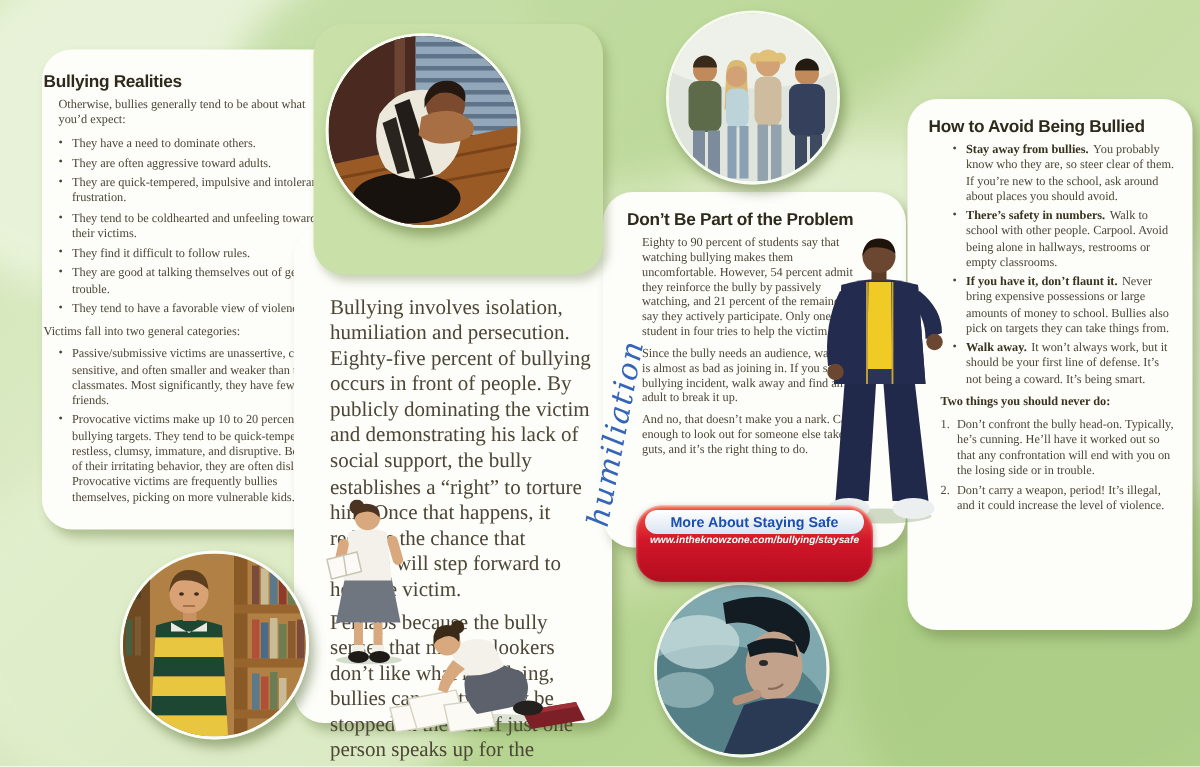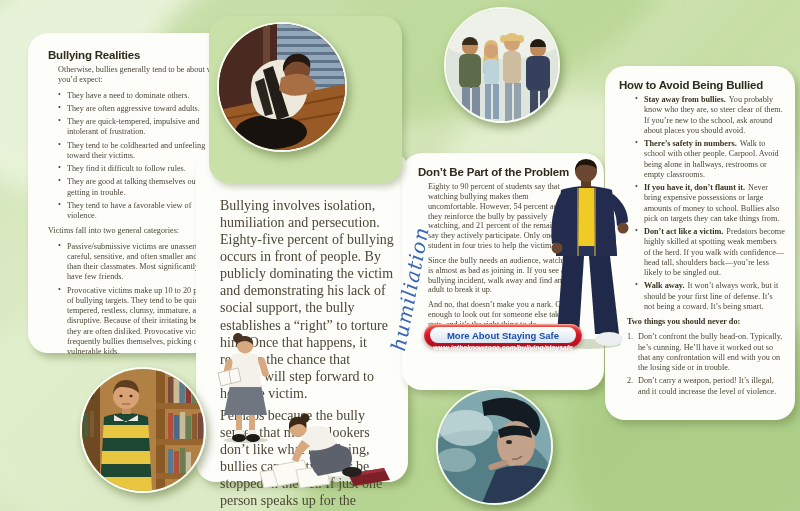--- a/index.html
+++ b/index.html
@@ -28,21 +28,21 @@
   .lead{font-weight:bold;color:#38321f;margin-right:3px;}
   .circle{position:absolute;border-radius:50%;overflow:hidden;z-index:3;
           border:2px solid rgba(255,255,255,.85);
           box-shadow:3px 5px 8px rgba(86,108,52,.5);}
   .circle svg{display:block;width:100%;height:100%;}
   .figure{position:absolute;z-index:4;pointer-events:none;}
   #scriptword{position:absolute;left:336px;top:276px;width:150px;height:26px;z-index:3;
       transform:rotate(-79deg);transform-origin:center;text-align:center;
       font-family:"DejaVu Serif",serif;font-style:italic;font-size:20px;
       color:#3565b8;letter-spacing:1px;}
-  #safe-button{position:absolute;left:424px;top:324px;width:158px;height:23px;z-index:5;
+  #safe-button{position:absolute;left:424px;top:337px;width:158px;height:51px;z-index:5;
       border-radius:17px;background:linear-gradient(#ef5a45 0%,#d3172a 45%,#b30d1e 100%);
       box-shadow:0 2px 4px rgba(90,50,30,.45), inset 0 1px 2px rgba(255,255,255,.6);
       cursor:pointer;}
   #safe-button .pill{margin:3px 6px 1px 6px;height:16px;border-radius:9px;
       background:linear-gradient(#ffffff, #d9e4f0);display:flex;align-items:center;justify-content:center;
       font-family:"Liberation Sans",sans-serif;font-weight:bold;font-size:9.5px;color:#1b4fae;}
   #safe-button .url{text-align:center;font-family:"Liberation Sans",sans-serif;
       font-style:italic;font-weight:bold;font-size:6.8px;color:#ffffff;margin-top:1px;}
   .p3b{margin-left:76px;}
   .p3a{text-align:center;margin-left:4px;}
@@ -54,21 +54,21 @@
 
   <div class="swirl" style="left:-60px;top:-70px;width:420px;height:260px;background:#ecf5de;opacity:.85;transform:rotate(-18deg);"></div>
   <div class="swirl" style="left:150px;top:-90px;width:520px;height:210px;background:#aed186;opacity:.6;transform:rotate(-12deg);"></div>
   <div class="swirl" style="left:430px;top:100px;width:430px;height:250px;background:#e9f3d8;opacity:.75;transform:rotate(14deg);"></div>
   <div class="swirl" style="left:260px;top:370px;width:620px;height:210px;background:#a9cd80;opacity:.55;transform:rotate(-7deg);"></div>
   <div class="swirl" style="left:-40px;top:300px;width:360px;height:260px;background:#e3f0d0;opacity:.7;transform:rotate(10deg);"></div>
   <div class="swirl" style="left:560px;top:330px;width:420px;height:300px;background:#9cc472;opacity:.45;transform:rotate(22deg);"></div>
 
   <div class="greenpad" style="left:209px;top:16px;width:193px;height:167px;"></div>
 
-  <div class="panel lp" style="left:28px;top:33px;width:206px;height:320px;padding:16px 11px 0 20px;box-sizing:border-box;z-index:1;">
+  <div class="panel lp" style="left:28px;top:33px;width:206px;height:320px;padding:16px 11px 0 1px;box-sizing:border-box;z-index:1;">
     <h2>Bullying Realities</h2>
     <div class="body">
       <p>Otherwise, bullies generally tend to be about what you’d expect:</p>
       <ul class="dot">
         <li><span>They have a need to dominate others.</span></li>
         <li><span>They are often aggressive toward adults.</span></li>
         <li><span>They are quick-tempered, impulsive and intolerant of frustration.</span></li>
         <li><span>They tend to be coldhearted and unfeeling toward their victims.</span></li>
         <li><span>They find it difficult to follow rules.</span></li>
         <li><span>They are good at talking themselves out of getting in trouble.</span></li>
@@ -84,37 +84,36 @@
 
   <div class="panel mp" style="left:196px;top:150px;width:212px;height:332px;padding:47px 14px 0 14px;box-sizing:border-box;z-index:1;">
     <div class="body">
       <p>Bullying involves isolation, humiliation and persecution. Eighty-five percent of bullying occurs in front of people. By publicly dominating the victim and demonstrating his lack of social support, the bully establishes a “right” to torture him. Once that happens, it reduces the chance that anyone will step forward to help the victim.</p>
       <p>Perhaps because the bully senses that most onlookers don’t like what he’s doing, bullies can pretty easily be stopped in the act. If just one person speaks up for the victim, most incidents end quickly.</p>
       <p class="p3a">Don’t take that as a recommendation to physically challenge a bully. Bullies are generally short-tempered, mean and likely to be accompanied by friends who act as henchmen. However, if you see someone being bullied, diplomatically urging the</p>
       <p class="p3b">bully to “cool it” and leading the victim away may end the incident. But even that approach can be risky. It’s best to find an adult to step in.</p>
     </div>
   </div>
 
-  <div class="panel dp" style="left:402px;top:153px;width:202px;height:237px;padding:13px 12px 0 16px;box-sizing:border-box;z-index:1;">
+  <div class="panel dp" style="left:402px;top:128px;width:202px;height:237px;padding:13px 12px 0 16px;box-sizing:border-box;z-index:1;">
     <h2>Don’t Be Part of the Problem</h2>
     <div class="body">
       <p>Eighty to 90 percent of students say that watching bullying makes them uncomfortable. However, 54 percent admit they reinforce the bully by passively watching, and 21 percent of the remainder say they actively participate. Only one student in four tries to help the victim.</p>
       <p>Since the bully needs an audience, watching is almost as bad as joining in. If you see a bullying incident, walk away and find an adult to break it up.</p>
       <p>And no, that doesn’t make you a nark. Caring enough to look out for someone else takes guts, and it’s the right thing to do.</p>
     </div>
   </div>
 
   <div class="panel rp" style="left:605px;top:66px;width:190px;height:354px;padding:13px 10px 0 14px;box-sizing:border-box;z-index:1;">
     <h2>How to Avoid Being Bullied</h2>
     <div class="body">
       <ul class="dot">
         <li><span class="lead">Stay away from bullies.</span><span>You probably know who they are, so steer clear of them. If you’re new to the school, ask around about places you should avoid.</span></li>
         <li><span class="lead">There’s safety in numbers.</span><span>Walk to school with other people. Carpool. Avoid being alone in hallways, restrooms or empty classrooms.</span></li>
         <li><span class="lead">If you have it, don’t flaunt it.</span><span>Never bring expensive possessions or large amounts of money to school. Bullies also pick on targets they can take things from.</span></li>
-        <li><span class="lead">Don’t act like a victim.</span><span>Predators become highly skilled at spotting weak members of the herd. If you walk with confidence—head tall, shoulders back—you’re less likely to be singled out.</span></li>
         <li><span class="lead">Walk away.</span><span>It won’t always work, but it should be your first line of defense. It’s not being a coward. It’s being smart.</span></li>
       </ul>
       <p class="lead" style="margin-left:-8px;">Two things you should never do:</p>
       <ol class="num" style="margin-left:-8px;">
         <li><span>Don’t confront the bully head-on. Typically, he’s cunning. He’ll have it worked out so that any confrontation will end with you on the losing side or in trouble.</span></li>
         <li><span>Don’t carry a weapon, period! It’s illegal, and it could increase the level of violence.</span></li>
       </ol>
     </div>
   </div>
 

